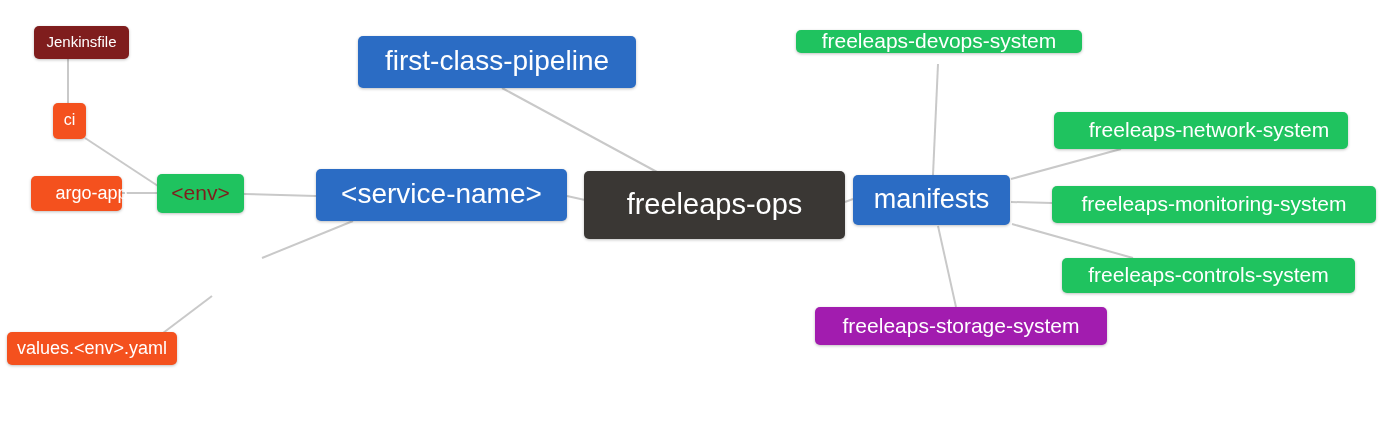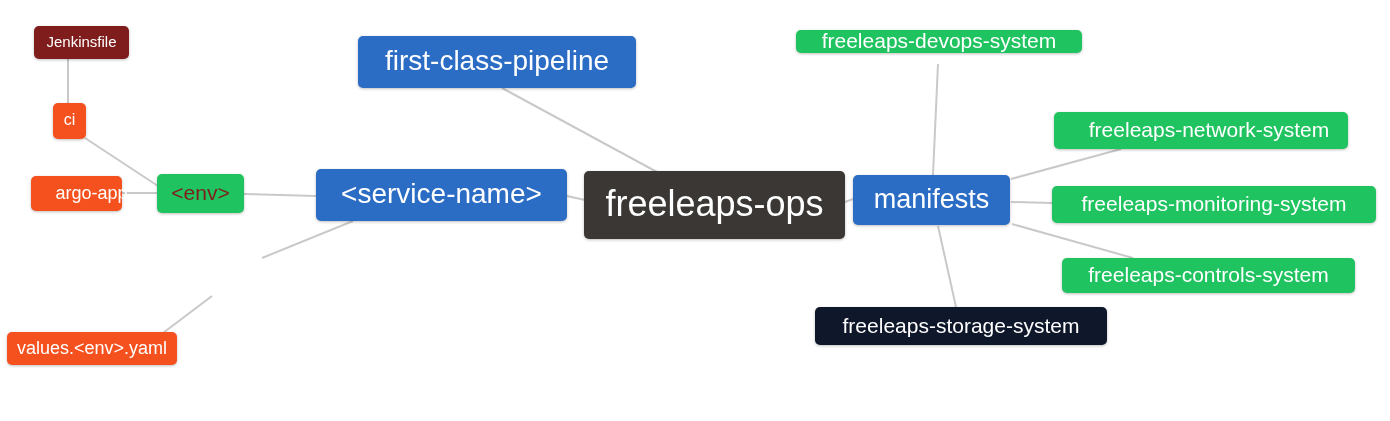--- a/index.html
+++ b/index.html
@@ -55,21 +55,21 @@
     <line class="edge" x1="938" y1="226" x2="956" y2="307" stroke="#c9c9c9"></line>
   </svg>
 
   <div class="node" style="left: 21px; top: 26px; width: 95px; height: 33px; font-size: 15px; background: #7f1d1d; color: rgb(255, 255, 255); margin-left: 13px;">Jenkinsfile</div>
   <div class="node" style="left: 53px; top: 103px; width: 33px; height: 36px; font-size: 16px; background: rgb(244, 81, 30); color: rgb(255, 255, 255);">ci</div>
   <div class="node" style="left: 31px; top: 176px; width: 91px; height: 35px; font-size: 18px; background: rgb(244, 81, 30); color: rgb(255, 255, 255); padding-left: 30px;">argo-app</div>
   <div class="node" style="left: 157px; top: 174px; width: 87px; height: 39px; font-size: 21px; background: rgb(31, 195, 95); color: #7f1d1d;">&lt;env&gt;</div>
   <div class="node" style="left: 7px; top: 332px; width: 170px; height: 33px; font-size: 18px; background: rgb(244, 81, 30); color: rgb(255, 255, 255);">values.&lt;env&gt;.yaml</div>
   <div class="node" style="left: 314px; top: 36px; width: 278px; height: 52px; font-size: 28px; background: rgb(43, 108, 196); color: rgb(255, 255, 255); margin-left: 44px;">first-class-pipeline</div>
   <div class="node" style="left: 316px; top: 169px; width: 251px; height: 52px; font-size: 28px; background: rgb(43, 108, 196); color: rgb(255, 255, 255);">&lt;service-name&gt;</div>
-  <div class="node" style="left: 584px; top: 171px; width: 261px; height: 68px; font-size: 36px; background: rgb(58, 55, 52); color: rgb(255, 255, 255);">freeleaps-ops</div>
+  <div class="node" style="left: 584px; top: 171px; width: 261px; height: 68px; font-size: 29px; background: rgb(58, 55, 52); color: rgb(255, 255, 255);">freeleaps-ops</div>
   <div class="node" style="left: 853px; top: 175px; width: 157px; height: 50px; font-size: 27px; background: rgb(43, 108, 196); color: rgb(255, 255, 255);">manifests</div>
   <div class="node" style="left: 796px; top: 30px; width: 286px; height: 23px; font-size: 21px; background: rgb(31, 195, 95); color: rgb(255, 255, 255);">freeleaps-devops-system</div>
   <div class="node" style="left: 1054px; top: 112px; width: 294px; height: 37px; font-size: 21px; background: rgb(31, 195, 95); color: rgb(255, 255, 255); padding-left: 16px;">freeleaps-network-system</div>
   <div class="node" style="left: 1052px; top: 186px; width: 324px; height: 37px; font-size: 21px; background: rgb(31, 195, 95); color: rgb(255, 255, 255);">freeleaps-monitoring-system</div>
   <div class="node" style="left: 1062px; top: 258px; width: 293px; height: 35px; font-size: 21px; background: rgb(31, 195, 95); color: rgb(255, 255, 255);">freeleaps-controls-system</div>
-  <div class="node" style="left: 815px; top: 307px; width: 292px; height: 38px; font-size: 21px; background: #0f172a; color: rgb(255, 255, 255);">freeleaps-storage-system</div>
+  <div class="node" style="left: 815px; top: 307px; width: 292px; height: 38px; font-size: 21px; background: #a21caf; color: rgb(255, 255, 255);">freeleaps-storage-system</div>
 
 </div>
 
 </body></html>

